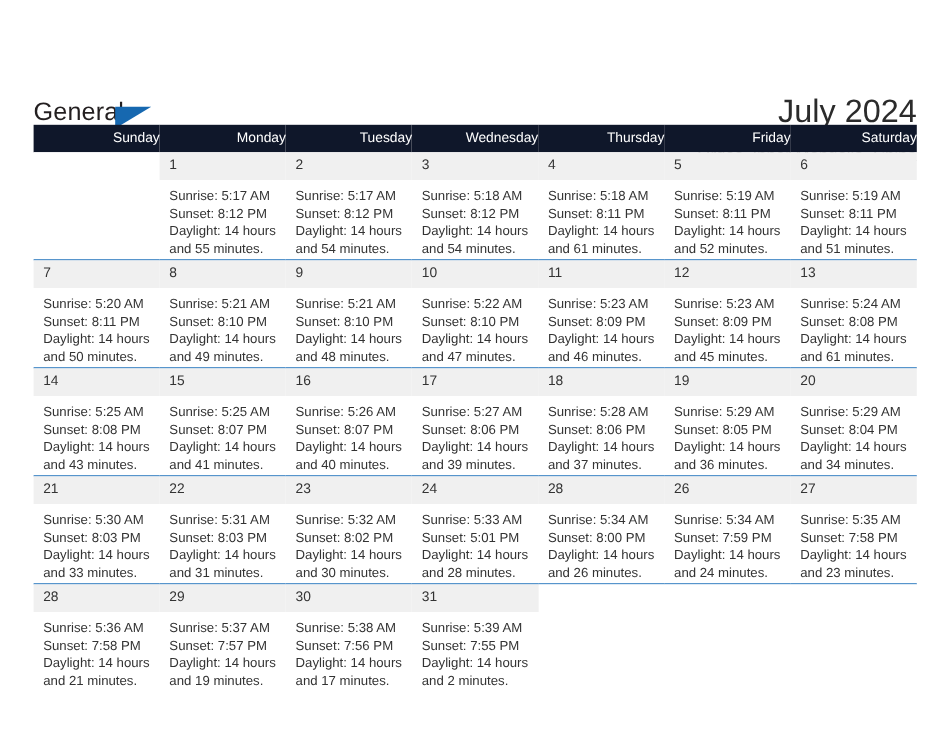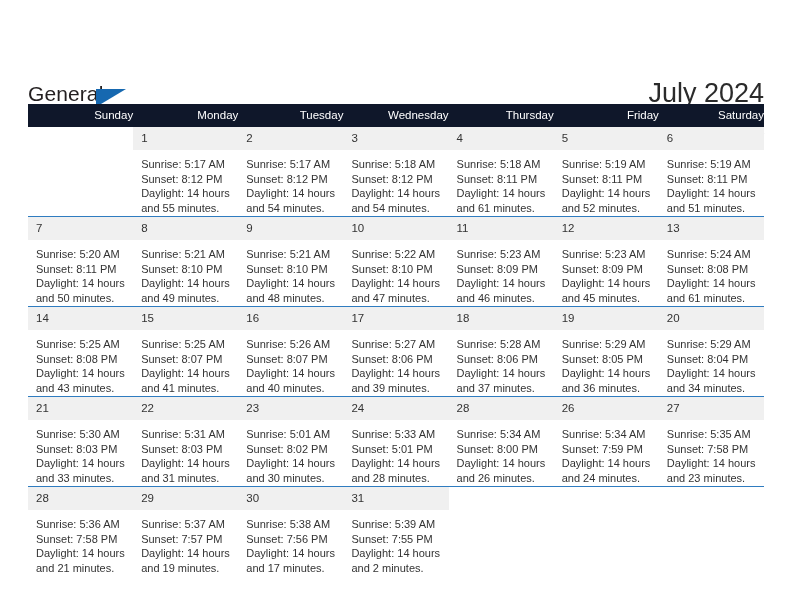--- a/index.html
+++ b/index.html
@@ -440,21 +440,21 @@
                 <div>Sunset: 8:03 PM</div>
                 <div>Daylight: 14 hours</div>
                 <div>and 31 minutes.</div>
               </div>
             </div>
           </td>
           <td>
             <div class="cell-inner">
               <div class="daynum">23</div>
               <div class="detail">
-                <div>Sunrise: 5:01 AM</div>
+                <div>Sunrise: 5:32 AM</div>
                 <div>Sunset: 8:02 PM</div>
                 <div>Daylight: 14 hours</div>
                 <div>and 30 minutes.</div>
               </div>
             </div>
           </td>
           <td>
             <div class="cell-inner">
               <div class="daynum">24</div>
               <div class="detail">

